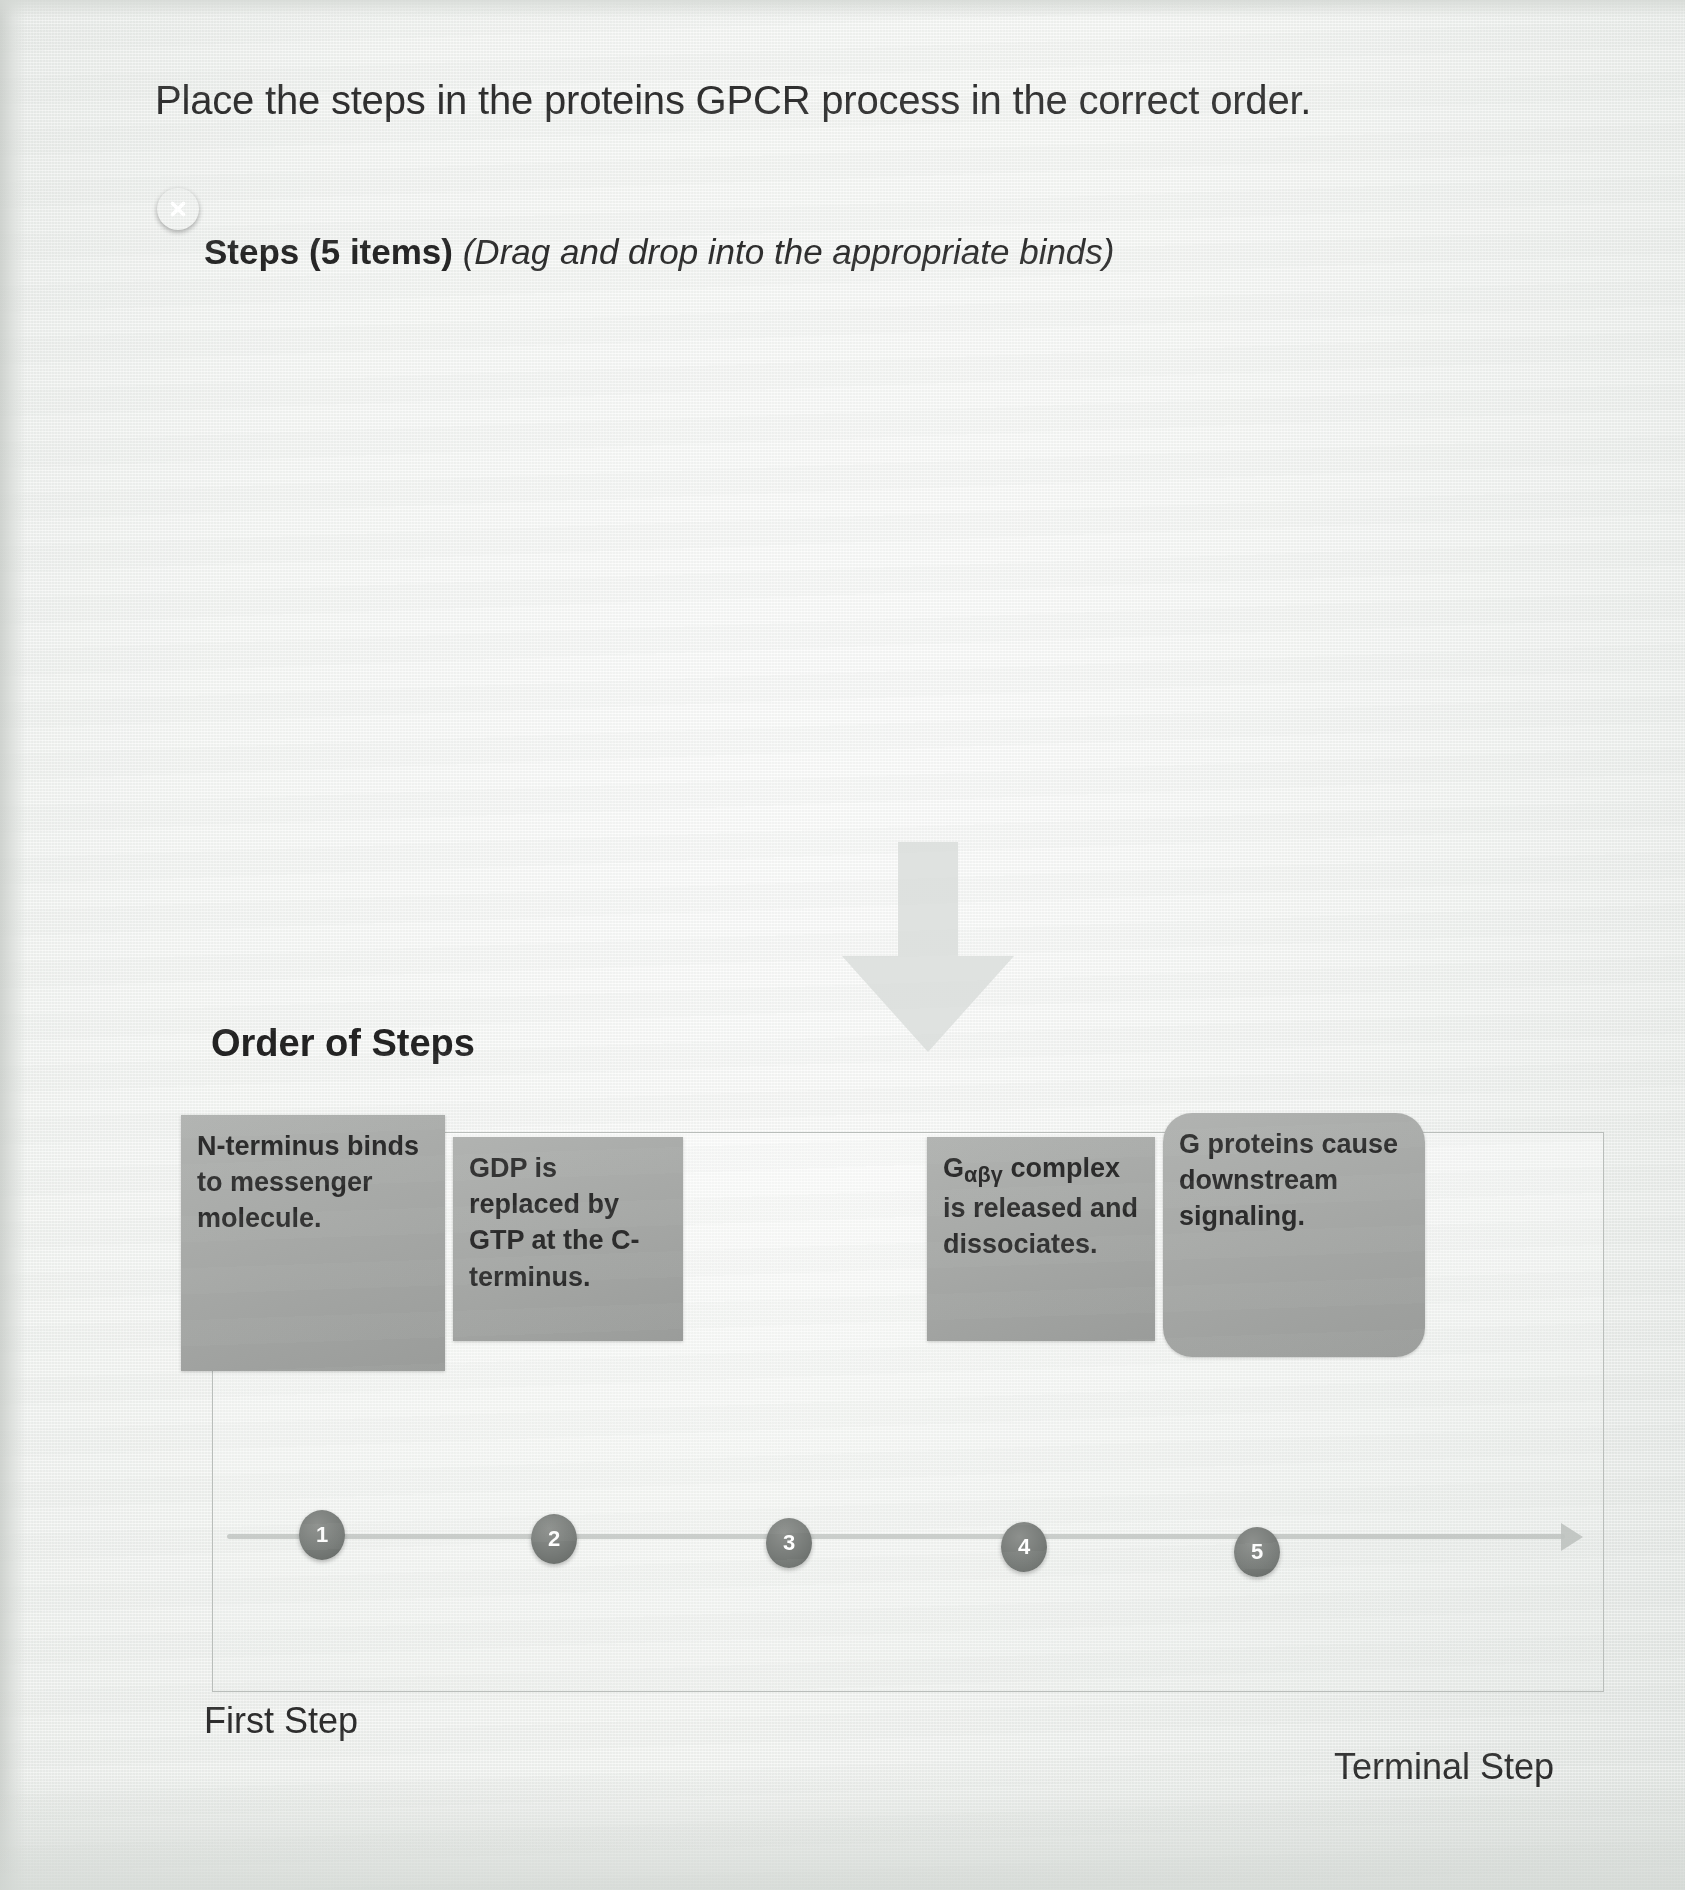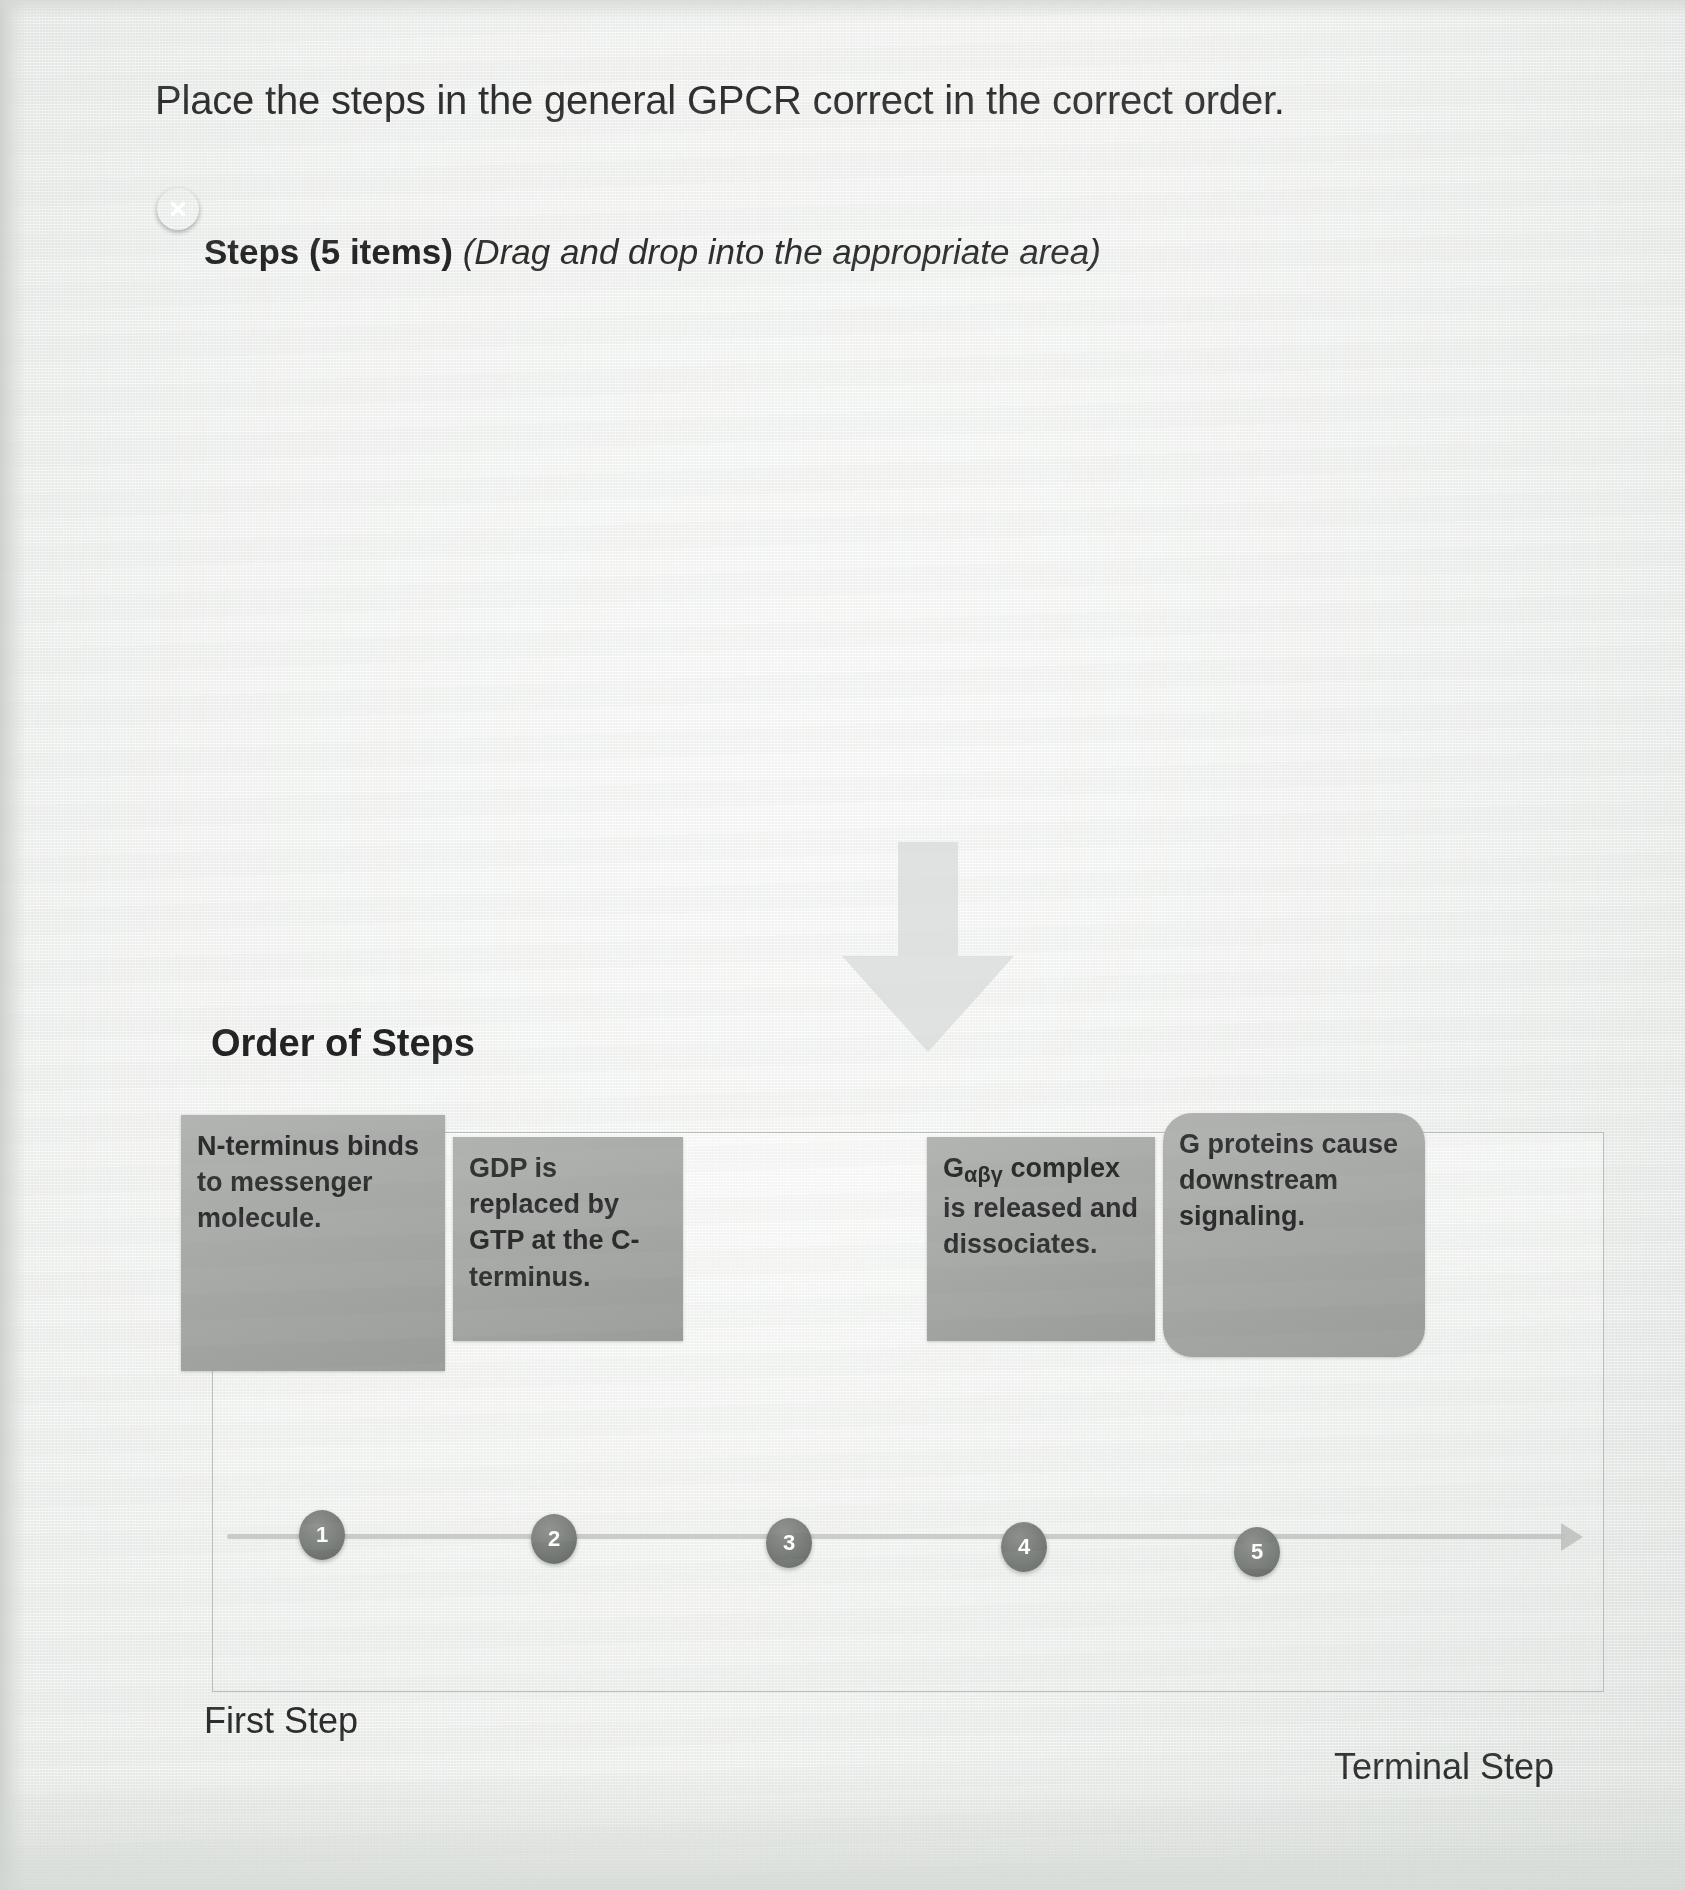--- a/index.html
+++ b/index.html
@@ -239,31 +239,31 @@
 </head>
 <body>
 
 <div class="page-bg"></div>
 <div class="edge-left"></div>
 <div class="edge-top"></div>
 <div class="edge-bottom"></div>
 
 <div class="content">
 
-  <div class="prompt">Place the steps in the general GPCR correct in the correct order.</div>
+  <div class="prompt">Place the steps in the proteins GPCR process in the correct order.</div>
 
   <div class="badge-x">
     <svg width="24" height="24" viewBox="0 0 24 24" aria-hidden="true">
       <path d="M6.5 6.5 L17.5 17.5 M17.5 6.5 L6.5 17.5" stroke="#ffffff" stroke-width="3.6" stroke-linecap="round"></path>
     </svg>
   </div>
 
   <div class="steps-line">
     <span class="bold">Steps (5 items)</span>
-    <span class="ital">(Drag and drop into the appropriate area)</span>
+    <span class="ital">(Drag and drop into the appropriate binds)</span>
   </div>
 
 
   <div class="drop-arrow">
     <svg width="200" height="218" viewBox="0 0 200 218" aria-hidden="true">
       <path d="M70 4 H130 V118 H186 L100 214 L14 118 H70 Z" fill="#dfe2e0"></path>
     </svg>
   </div>
 
   <div class="order-title">Order of Steps</div>

